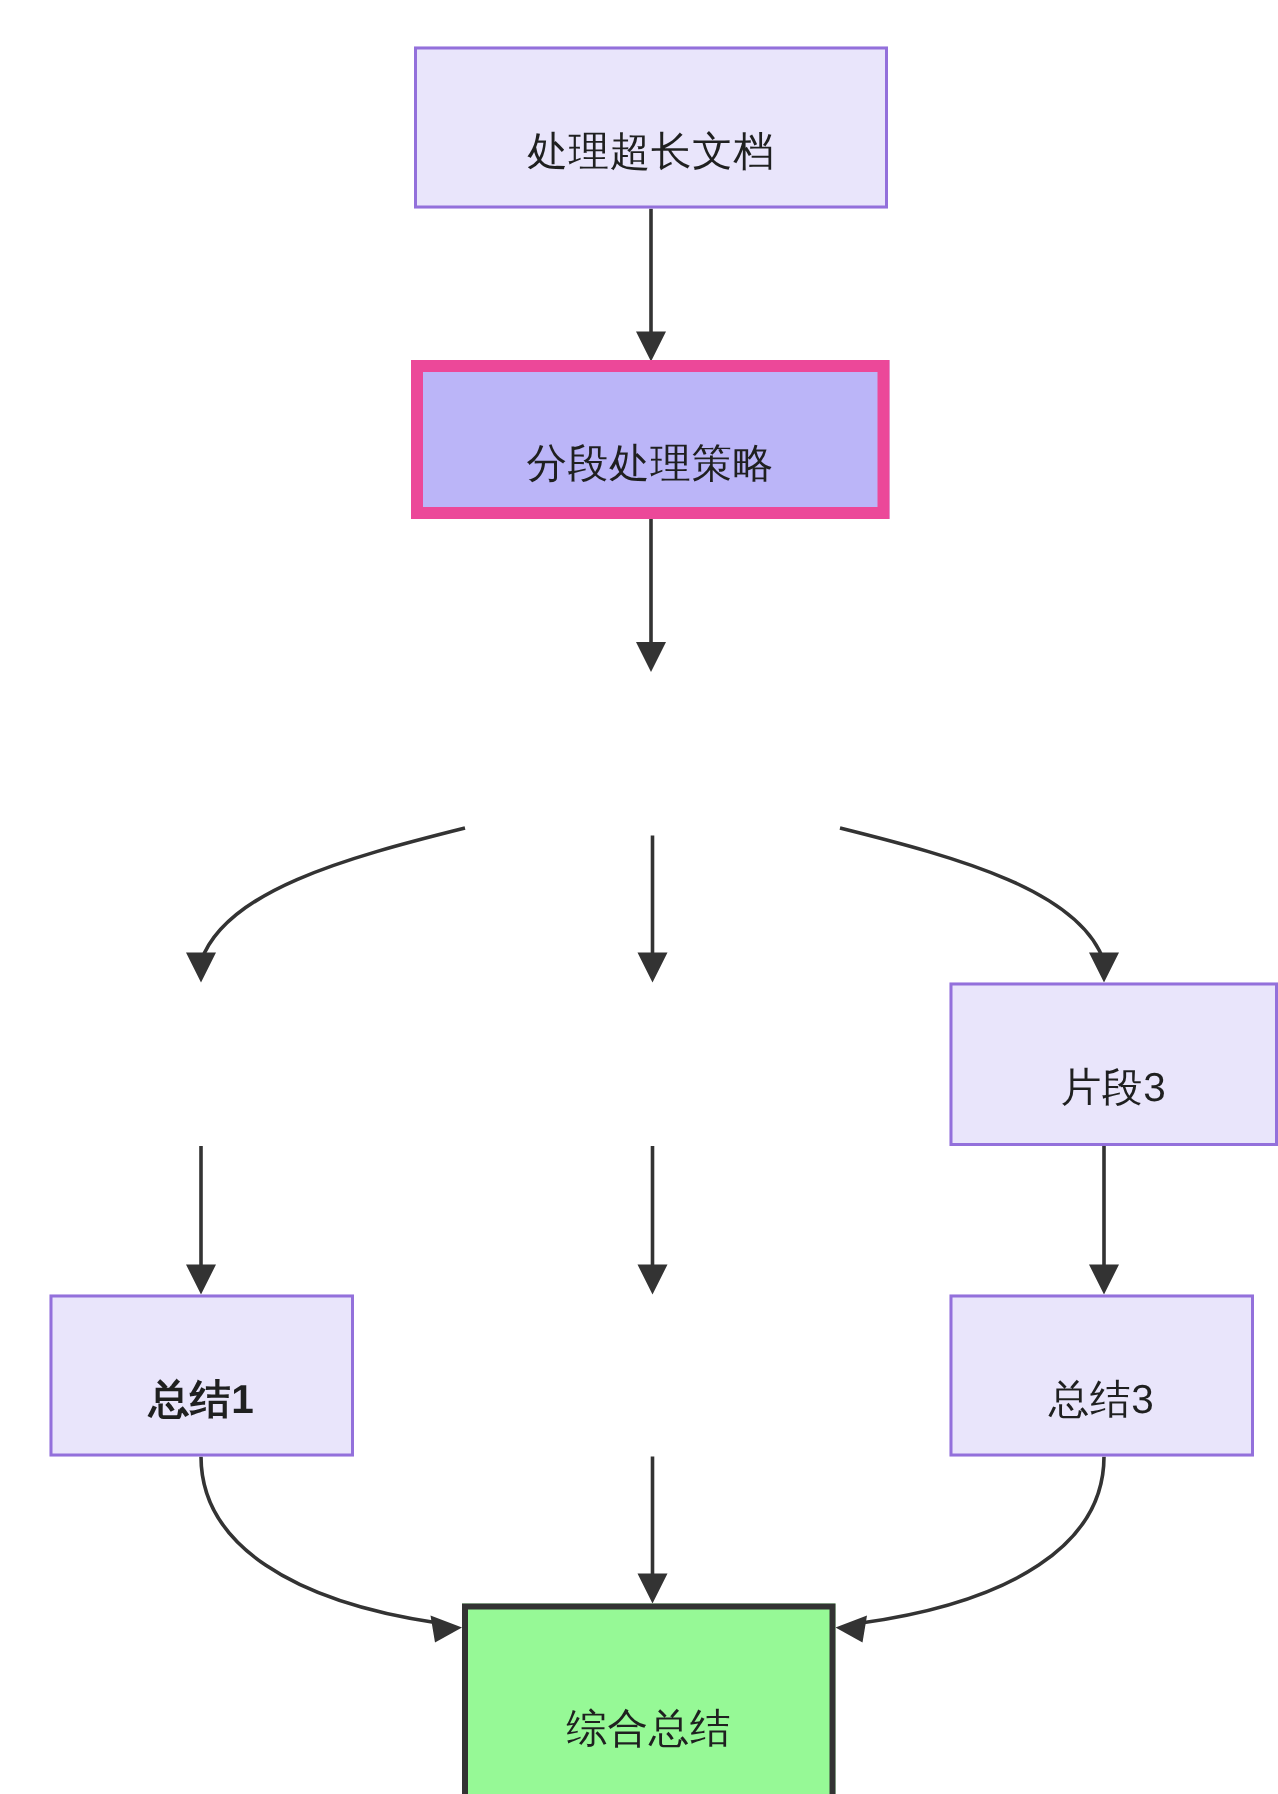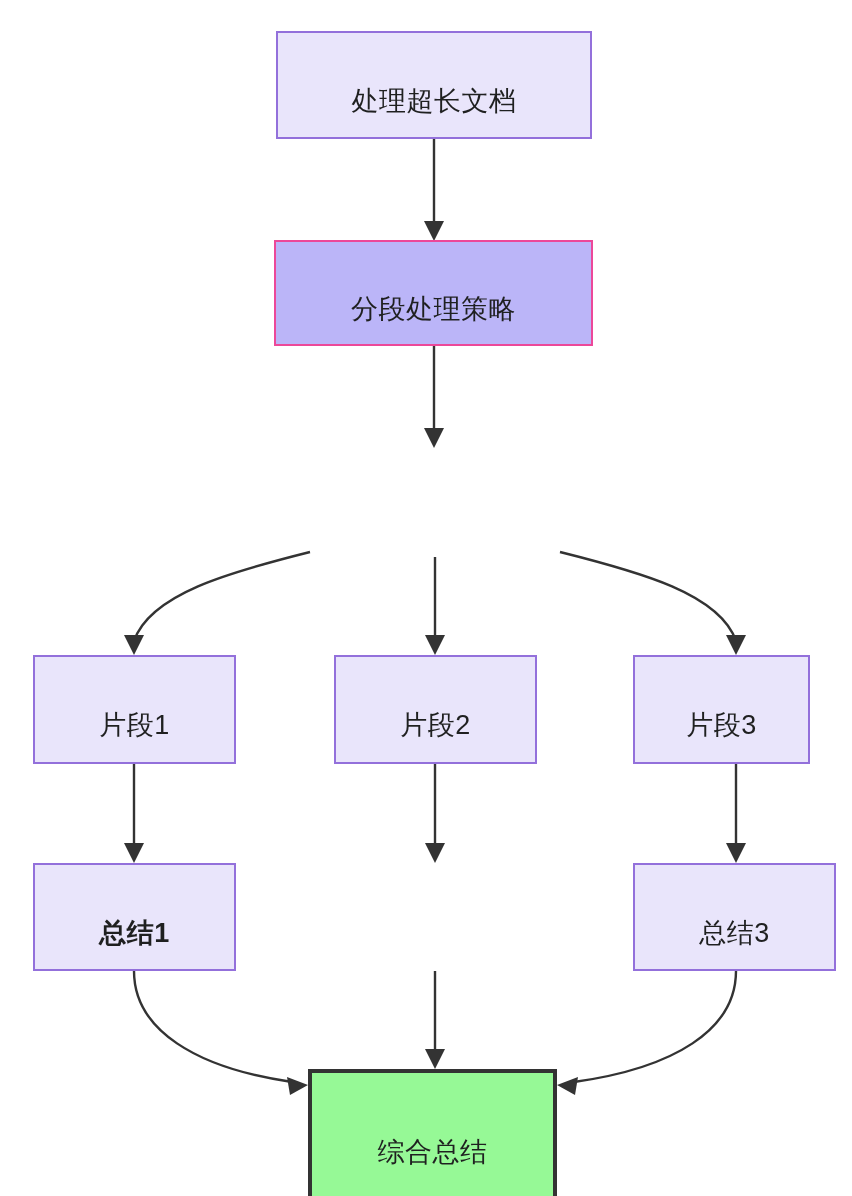--- a/index.html
+++ b/index.html
@@ -35,21 +35,21 @@
     line-height: 1.2;
     letter-spacing: 0.5px;
     z-index: 2;
   }
   .node-normal {
     background: #e9e5fb;
     border: 2px solid #9370db;
   }
   .node-highlight {
     background: #bbb5f8;
-    border: 2px solid #ec4899;
+    border: 8px solid #ec4899;
   }
   .node-success {
     background: #96f996;
     border: 4px solid #333333;
   }
   .node-label {
     display: block;
     white-space: nowrap;
     margin-top: 32px;
   }
@@ -129,29 +129,23 @@
 
   <div class="node node-normal" style="left:276px; top:31px; width:316px; height:108px;">
     <span class="node-label">处理超长文档</span>
   </div>
 
   <div class="node node-highlight" style="left:274px; top:240px; width:319px; height:106px;">
     <span class="node-label">分段处理策略</span>
   </div>
 
 
-  <div class="node node-normal" style="left:33px; top:655px; width:203px; height:109px;">
-    <span class="node-label">片段1</span>
-  </div>
 
-  <div class="node node-normal" style="left:334px; top:655px; width:203px; height:109px;">
-    <span class="node-label">片段2</span>
-  </div>
 
-  <div class="node node-normal" style="left:633px; top:655px; width:177px; height:109px;">
+  <div class="node node-normal" style="left:633px; top:655px; width:219px; height:109px;">
     <span class="node-label">片段3</span>
   </div>
 
   <div class="node node-normal" style="left:33px; top:863px; width:203px; height:108px;font-weight:bold;">
     <span class="node-label">总结1</span>
   </div>
 
 
   <div class="node node-normal" style="left:633px; top:863px; width:203px; height:108px;">
     <span class="node-label">总结3</span>

